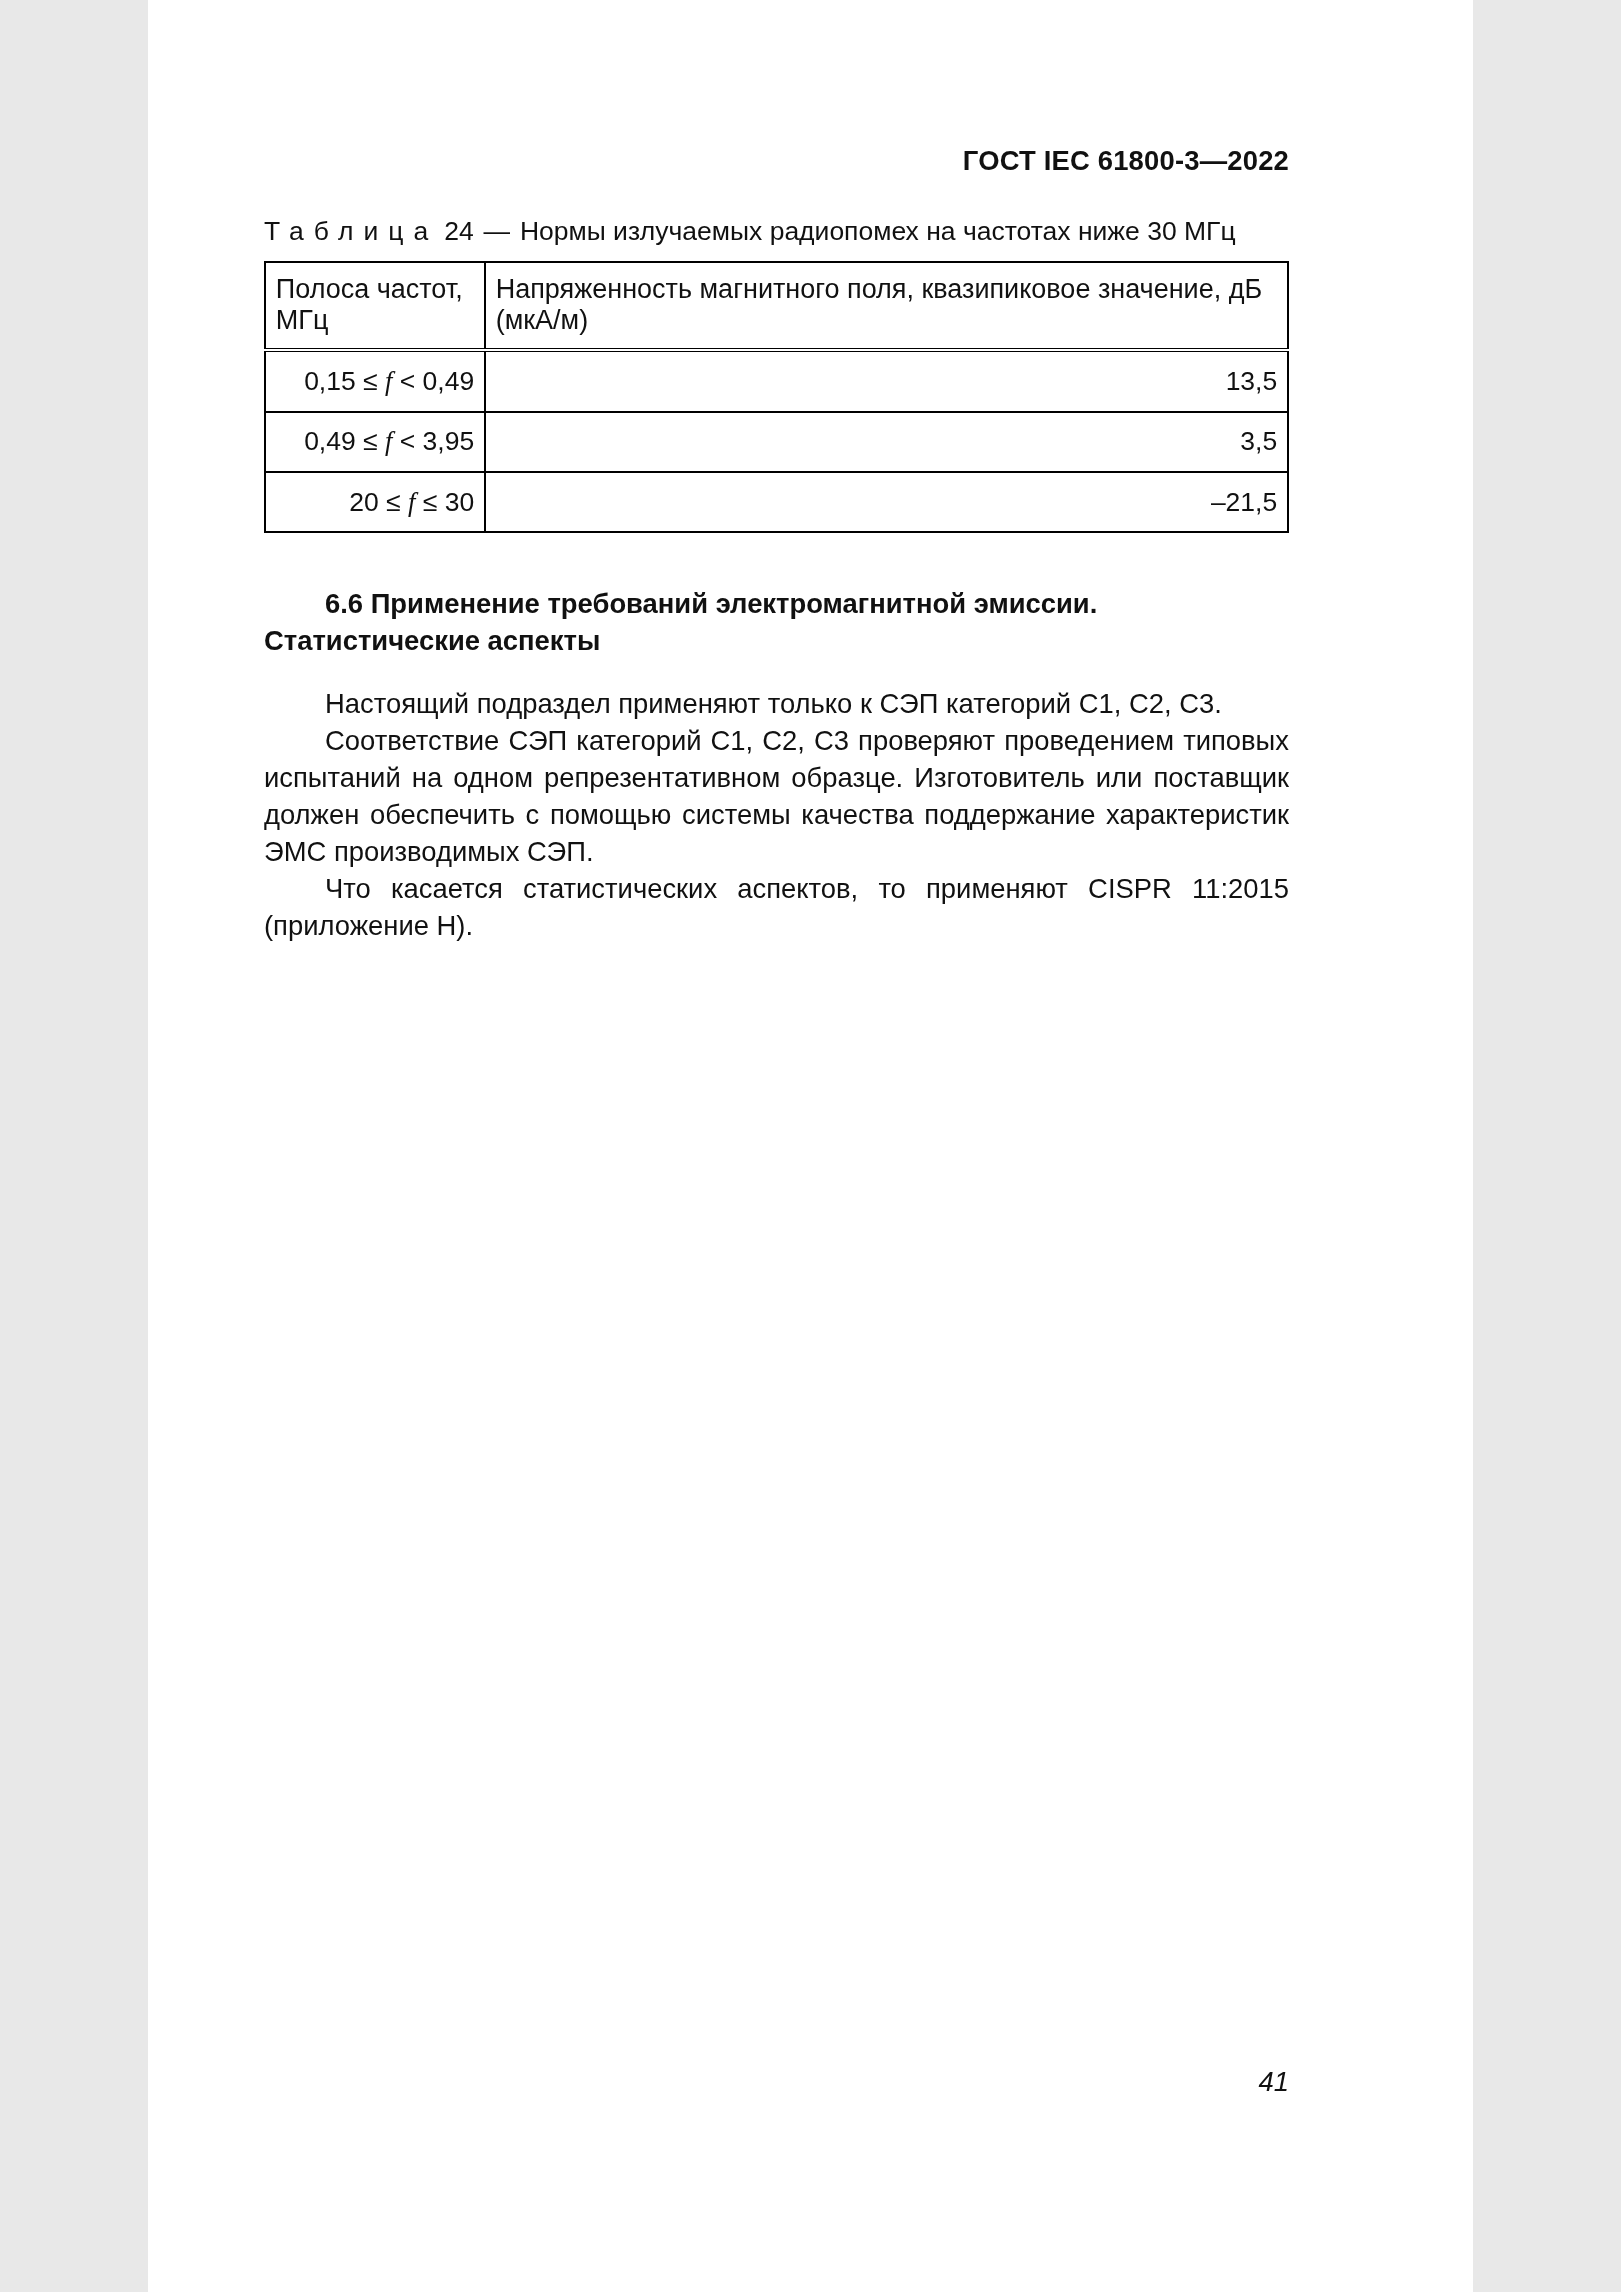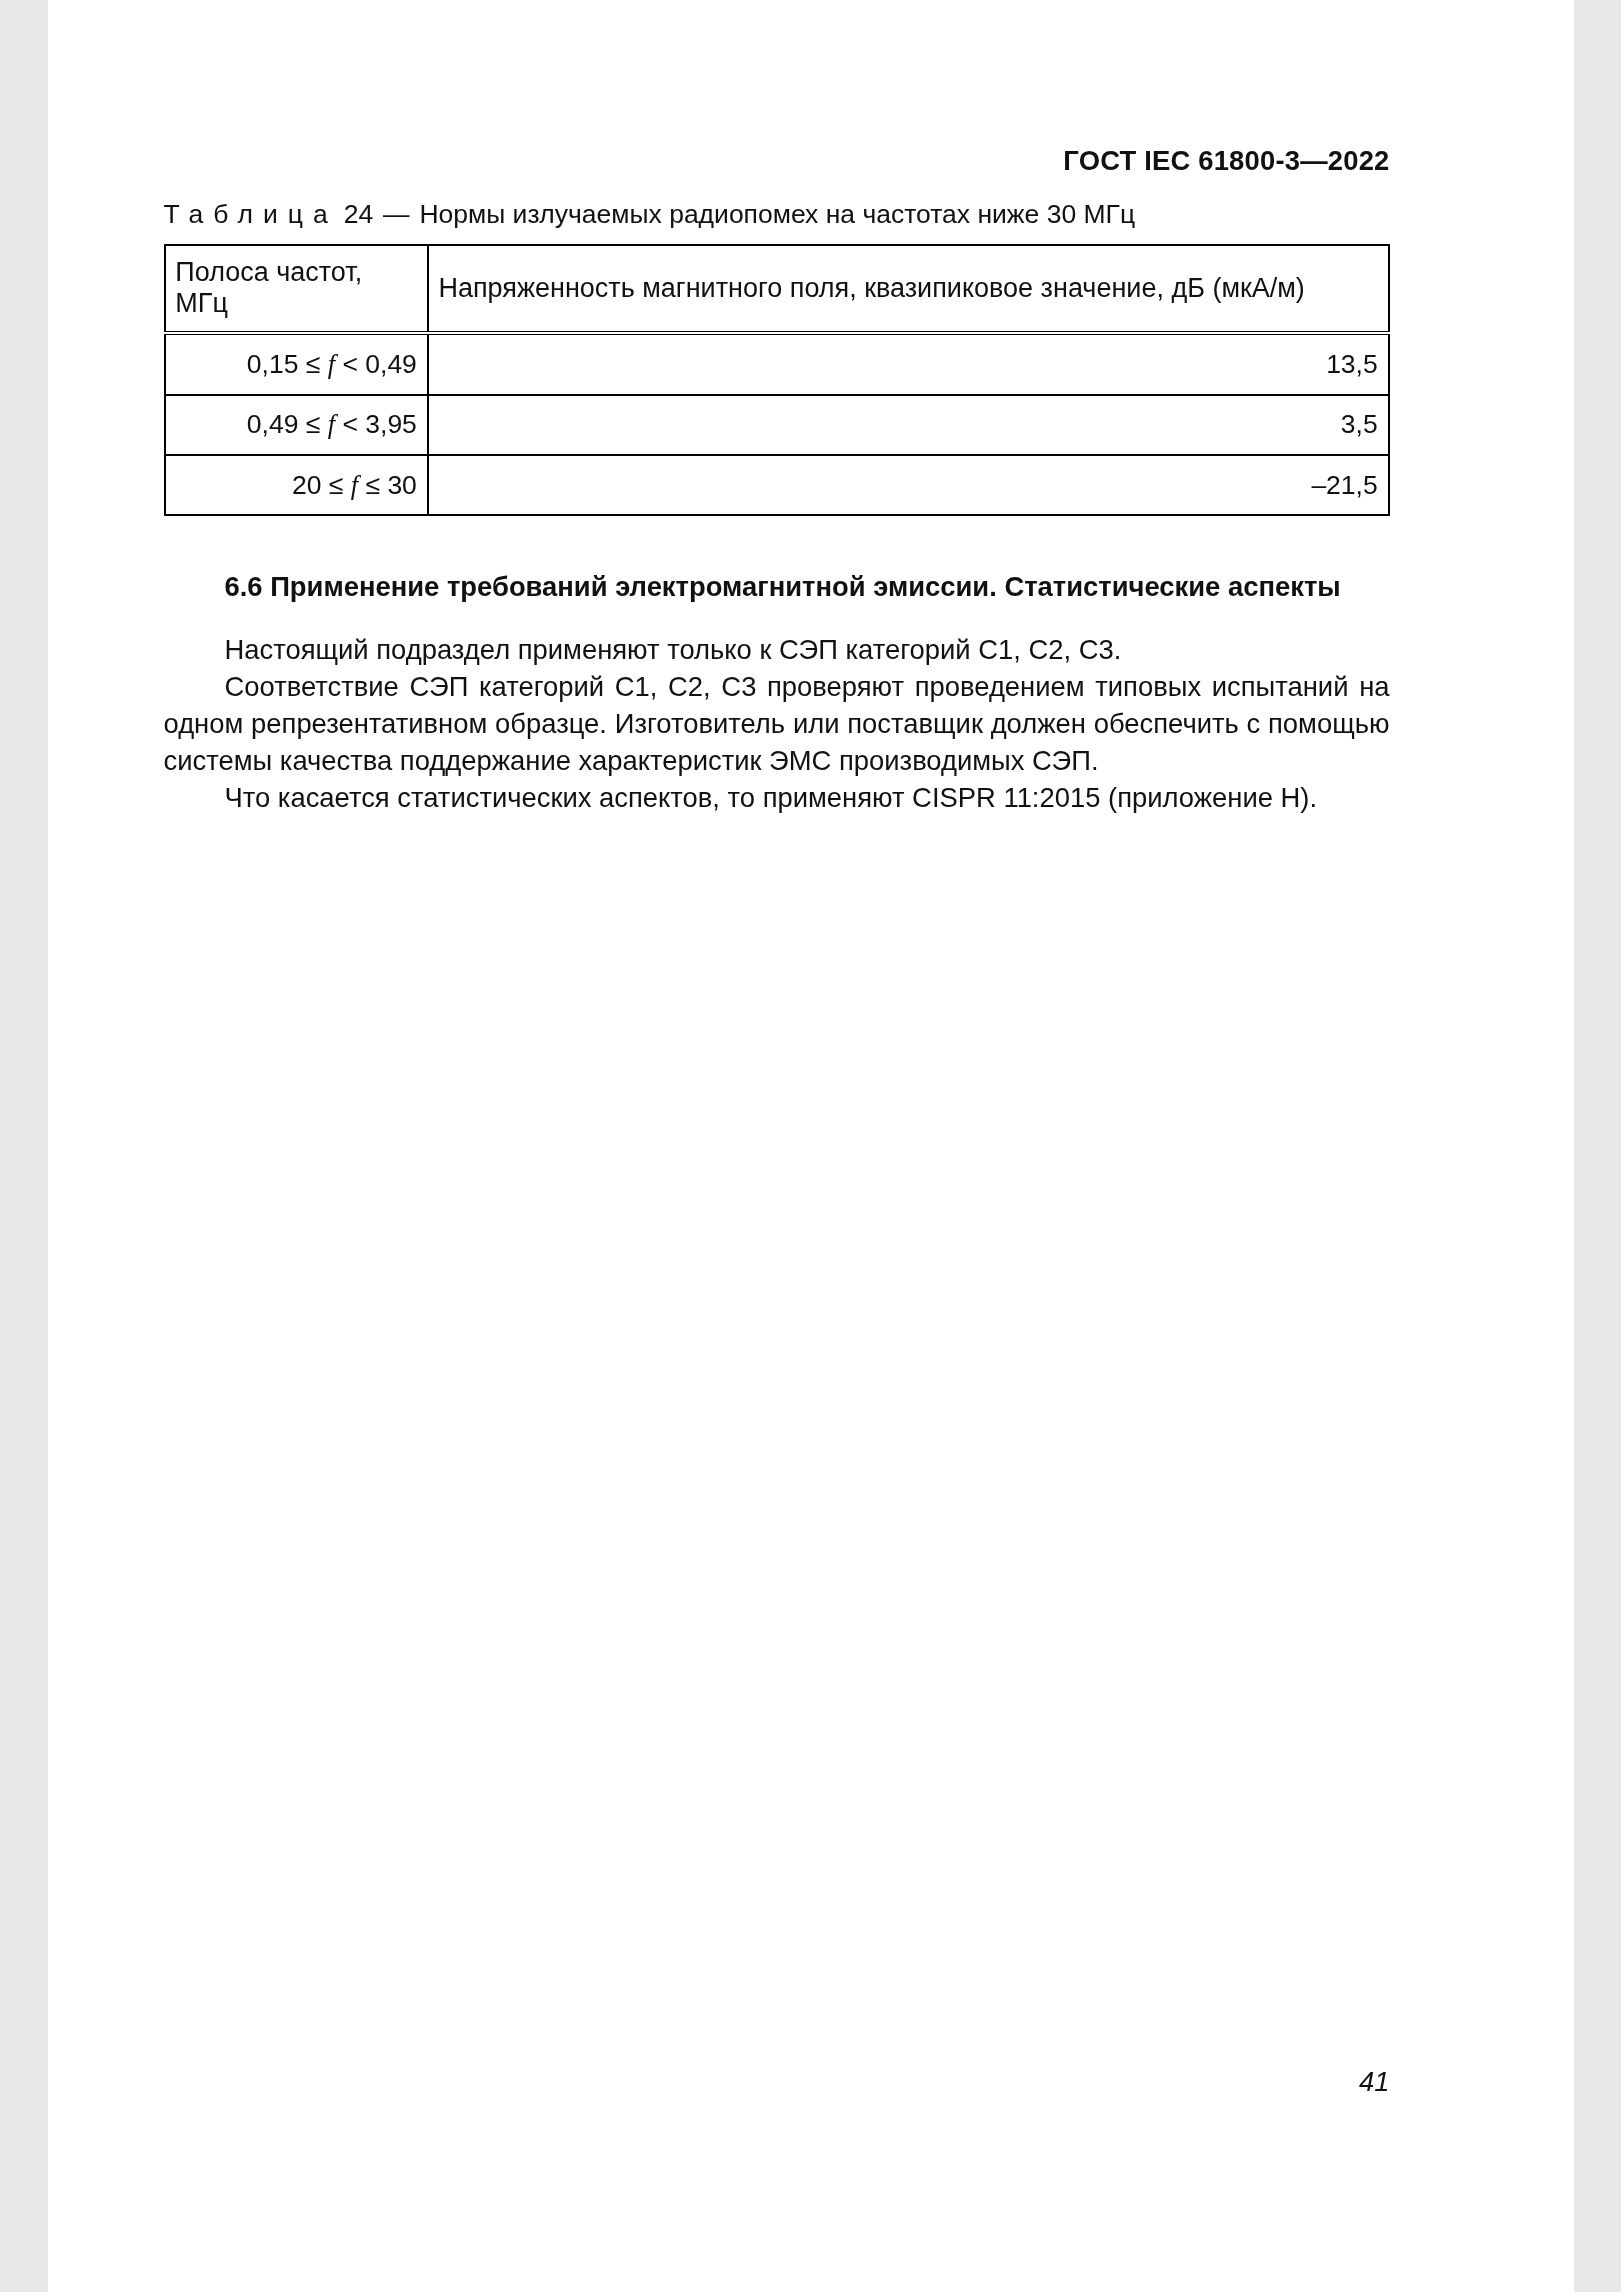--- a/index.html
+++ b/index.html
@@ -3,42 +3,42 @@
 <meta charset="utf-8">
 <title>ГОСТ IEC 61800-3—2022 — стр. 41</title>
 <style>
   html, body {
     margin: 0;
     padding: 0;
     background: #e8e8e8;
   }
   .page {
     position: relative;
-    width: 1526px;
+    width: 1325px;
     height: 2293px;
     margin: 0 auto;
     background: #ffffff;
     font-family: "Liberation Sans", sans-serif;
     color: #111111;
     box-sizing: border-box;
   }
   .content {
     position: absolute;
     top: 145px;
     left: 116px;
     right: 184px;
   }
   .doc-header {
     text-align: right;
     font-weight: bold;
     font-size: 27.4px;
     letter-spacing: 0.2px;
   }
   .table-caption {
-    margin-top: 22px;
+    margin-top: 39px;
     margin-bottom: 13.7px;
     font-size: 26.5px;
   }
   .table-caption .spaced {
     letter-spacing: 0.38em;
   }
   .table-caption .cap-number {
     margin-left: 5.9px;
   }
   .table-caption .cap-dash {

